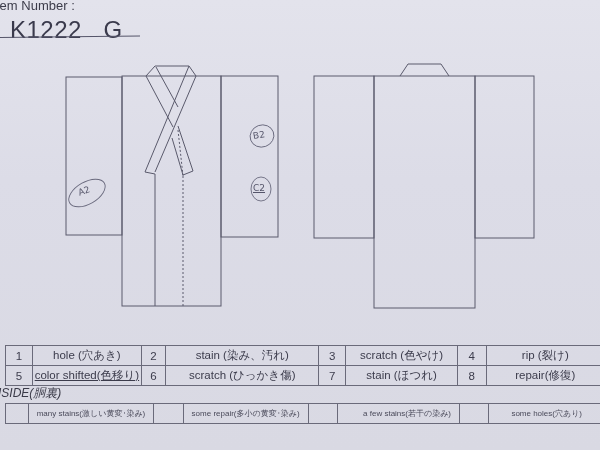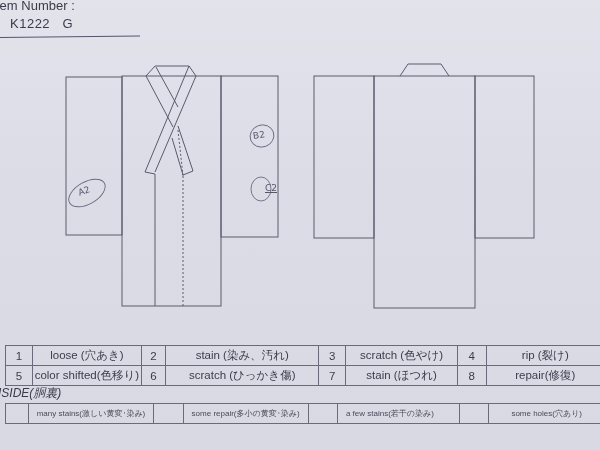--- a/index.html
+++ b/index.html
@@ -4,21 +4,21 @@
 <style>
   html, body { margin:0; padding:0; }
   body {
     width:600px; height:450px; overflow:hidden; position:relative;
     background: linear-gradient(180deg, #e3e3ec 0%, #dcdce7 40%, #d9d9e3 100%);
     font-family: "Liberation Sans", "DejaVu Sans", sans-serif;
     color:#3a3a48;
   }
   .abs { position:absolute; }
   .item-label { left:-4px; top:-2px; font-size:13px; color:#3c3c4a; }
-  .item-value { left:10px; top:16px; font-size:13px; letter-spacing:0.5px; color:#3a3a4c; white-space:pre; }
+  .item-value { left:10px; top:16px; font-size:24px; letter-spacing:0.5px; color:#3a3a4c; white-space:pre; }
   .item-underline { left:0; top:37px; width:140px; height:1px; background:#55556a; transform:rotate(-0.6deg); transform-origin:left; }
 
   svg.drawing { position:absolute; left:0; top:0; }
 
   table.legend {
     position:absolute; left:5px; top:345px; width:600px;
     border-collapse:collapse; font-size:11.5px; color:#3c3c4c;
   }
   table.legend td {
     border:1px solid #6a6a7a; height:19px; padding:0 2px; text-align:center; white-space:nowrap;
@@ -76,47 +76,47 @@
 
     <g stroke="#6a6a7e" stroke-width="0.9">
       <ellipse cx="87" cy="193" rx="20" ry="11" transform="rotate(-30 87 193)"></ellipse>
       <ellipse cx="262" cy="136" rx="12" ry="11" transform="rotate(-20 262 136)"></ellipse>
       <ellipse cx="261" cy="189" rx="10" ry="12"></ellipse>
     </g>
   </g>
 </svg>
 <div class="annot" style="left:78px;top:186px;transform:rotate(-20deg);">A2</div>
 <div class="annot" style="left:253px;top:130px;transform:rotate(-10deg);">B2</div>
-<div class="annot" style="left:265px;top:183px;text-decoration:underline;">C2</div>
+<div class="annot" style="left:253px;top:183px;text-decoration:underline;">C2</div>
 
 <table class="legend">
   <colgroup>
     <col style="width:28px">
       <col style="width:95px">
     <col style="width:25px">
       <col style="width:157px">
     <col style="width:28px">
       <col style="width:114px">
     <col style="width:30px">
       <col style="width:123px">
   </colgroup>
   <tbody>
       <tr>
     <td>1</td>
-    <td>loose (穴あき)</td>
+    <td>hole (穴あき)</td>
     <td>2</td>
     <td>stain (染み、汚れ)</td>
     <td>3</td>
     <td>scratch (色やけ)</td>
     <td>4</td>
     <td>rip (裂け)</td>
   </tr>
   <tr>
     <td>5</td>
-    <td style="text-align:left;">color shifted(色移り)</td>
+    <td style="text-align:left;text-decoration:underline;">color shifted(色移り)</td>
     <td>6</td>
     <td>scratch (ひっかき傷)</td>
     <td>7</td>
     <td>stain (ほつれ)</td>
     <td>8</td>
     <td>repair(修復)</td>
   </tr>
 </tbody>
   </table>
 
@@ -132,18 +132,18 @@
     <col style="width:30px">
       <col style="width:117px">
   </colgroup>
   <tbody>
       <tr>
     <td></td>
     <td>many stains(激しい黄変･染み)</td>
     <td></td>
     <td>some repair(多小の黄変･染み)</td>
     <td></td>
-    <td style="text-align:left;">a few stains(若干の染み)</td>
+    <td style="text-align:right;">a few stains(若干の染み)</td>
     <td></td>
     <td style="text-align:center;">some holes(穴あり)</td>
   </tr>
 </tbody>
   </table>
 
 </body></html>

